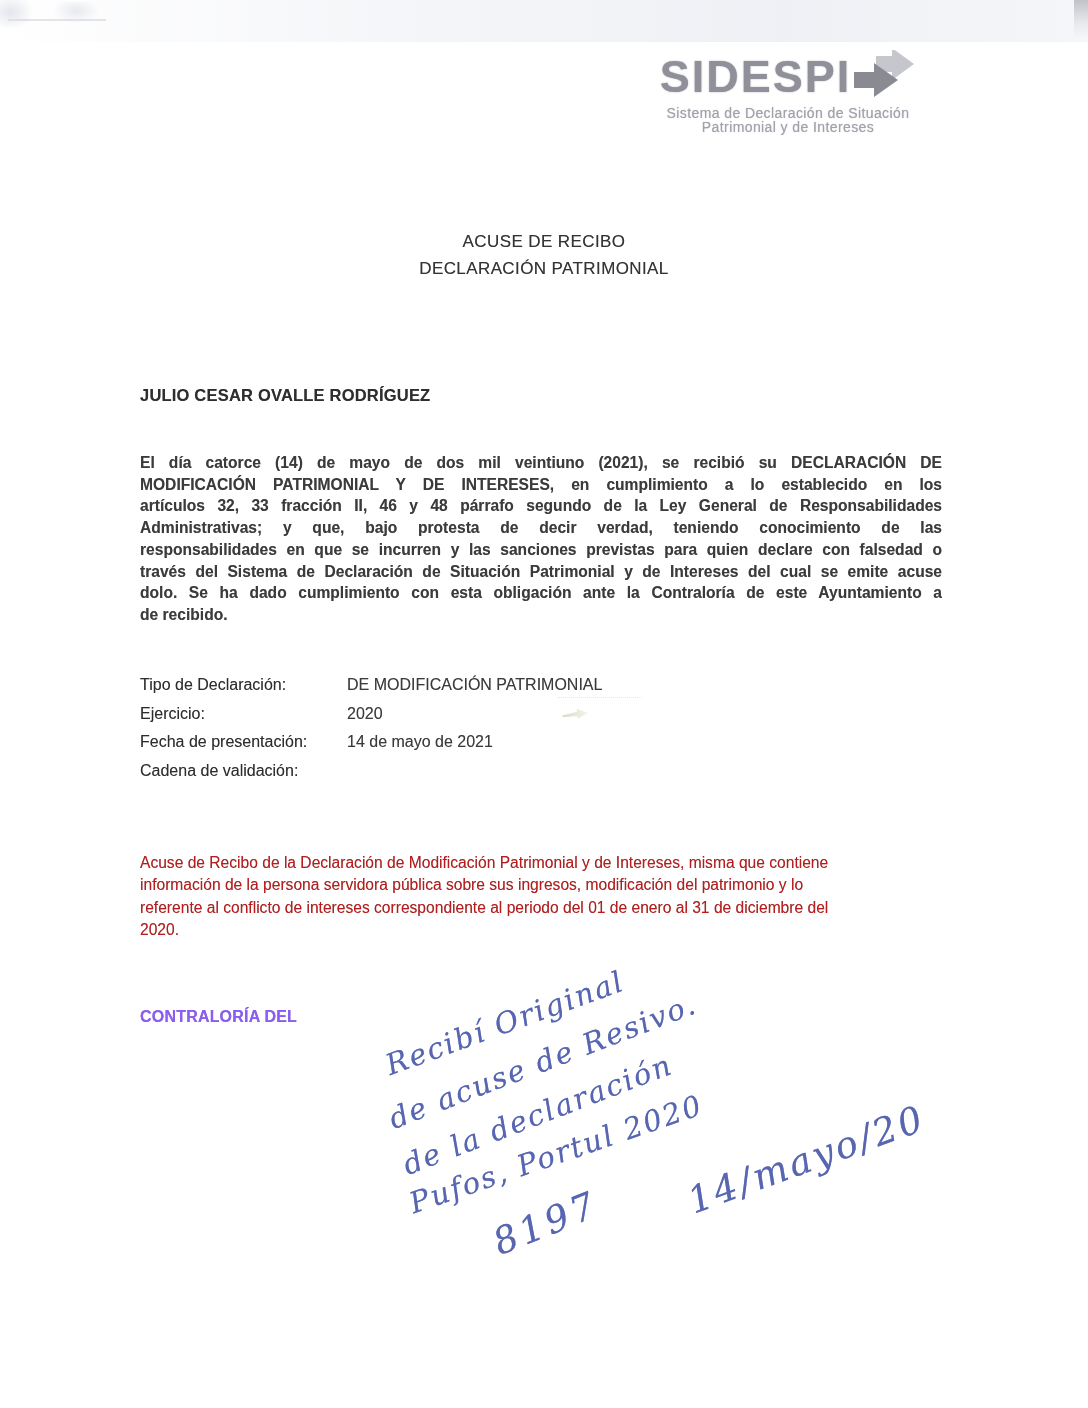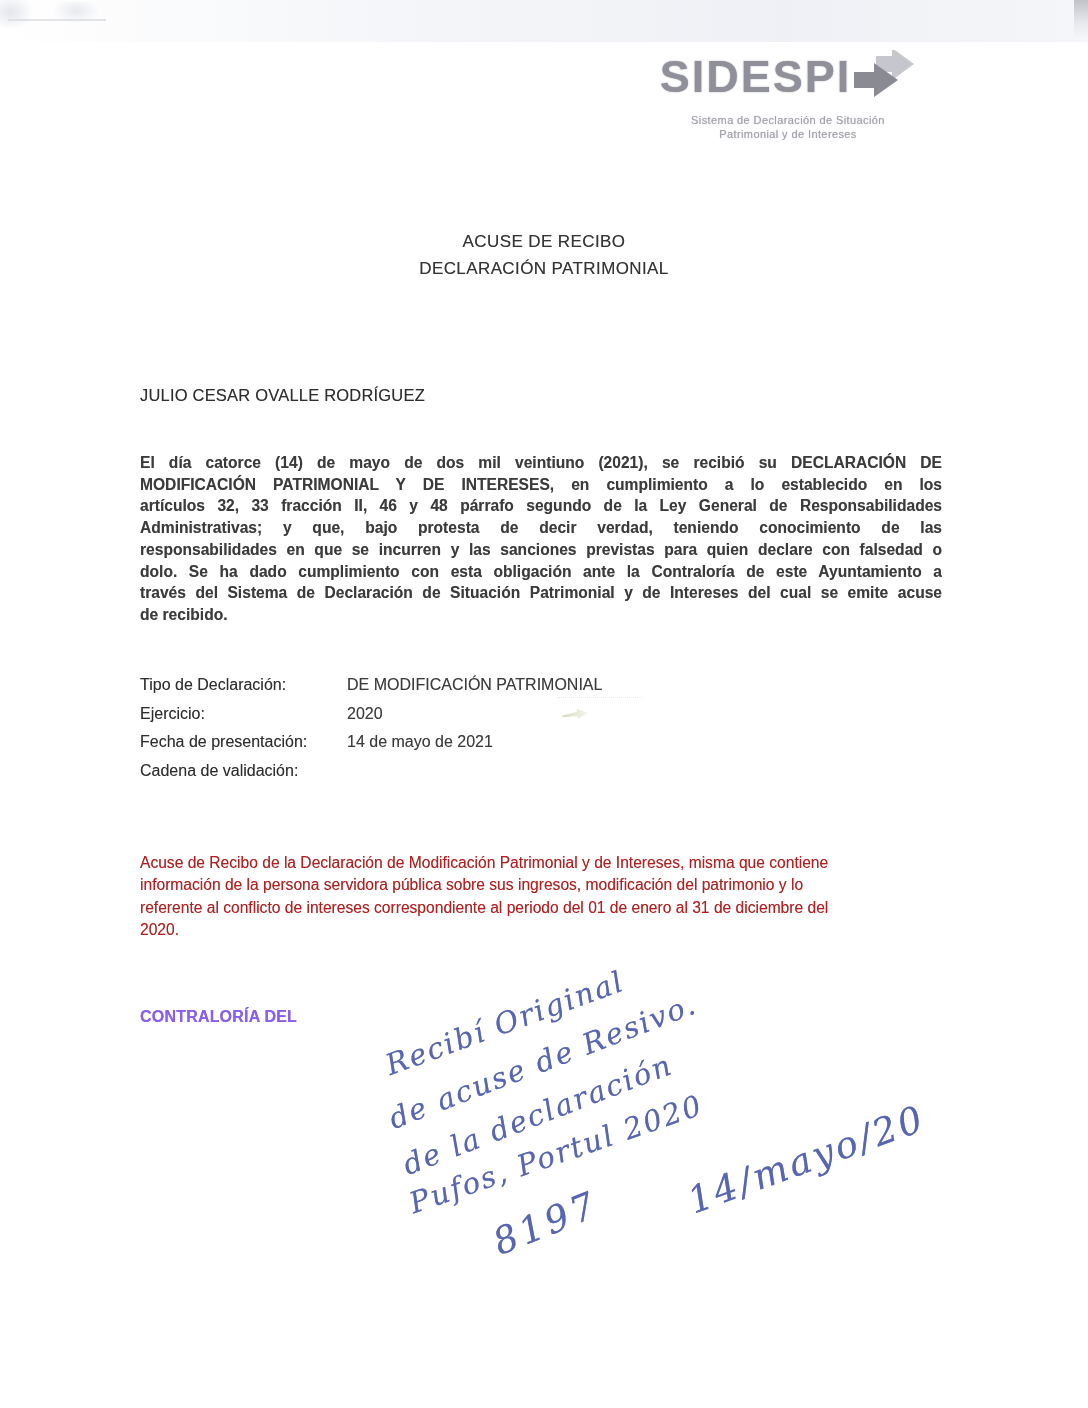--- a/index.html
+++ b/index.html
@@ -33,27 +33,27 @@
     transform:rotate(-6deg);
   }
   
   .logo{position:absolute;top:50px;left:652px;width:272px;text-align:center;}
   .logo-row{display:flex;align-items:center;justify-content:center;gap:3px;}
   .logo-text{
     font-size:45px;font-weight:bold;letter-spacing:2px;
     color:#90909a;text-shadow:0 0 1.5px rgba(150,150,160,.9);
   }
   .logo-arrow{width:62px;height:54px;flex:0 0 auto;}
-  .logo-sub{margin-top:9px;font-size:11px;line-height:14px;letter-spacing:.4px;
+  .logo-sub{margin-top:2px;font-size:14px;line-height:14px;letter-spacing:.4px;
     color:#a2a2ac;text-shadow:0 0 1px rgba(170,170,180,.8);}
   
   .doc-title{position:absolute;top:228px;left:0;right:0;text-align:center;
     font-size:17px;line-height:27px;letter-spacing:.4px;color:#343434;
     text-shadow:0 0 .5px rgba(60,60,60,.55);}
-  .recipient{position:absolute;top:386px;left:140px;font-size:16.5px;font-weight:normal;
+  .recipient{position:absolute;top:386px;left:140px;font-size:16.5px;font-weight:bold;
     color:#2e2e2e;letter-spacing:.2px;text-shadow:0 0 .5px rgba(50,50,50,.5);}
   .para1{position:absolute;top:452px;left:140px;width:802px;
     font-size:15.6px;line-height:21.7px;color:#3b3b3b;text-shadow:0 0 .5px rgba(70,70,70,.45);font-weight:bold;}
   .jline{text-align:justify;text-align-last:justify;}
   .lastline{text-align:left;}
   .fields{position:absolute;top:676px;left:140px;width:700px;
     font-size:16px;color:#3b3b3b;text-shadow:0 0 .5px rgba(70,70,70,.45);}
   .frow{display:flex;height:28.6px;align-items:flex-start;}
   .flabel{width:207px;font-weight:normal;color:#2e2e2e;flex:0 0 auto;}
   .fvalue{flex:1;}
@@ -107,22 +107,22 @@
   </div>
 
   <div class="recipient">JULIO CESAR OVALLE RODRÍGUEZ</div>
 
   <div class="para1">
     <div class="jline">El día catorce (14) de mayo de dos mil veintiuno (2021), se recibió su DECLARACIÓN DE</div>
     <div class="jline">MODIFICACIÓN PATRIMONIAL Y DE INTERESES, en cumplimiento a lo establecido en los</div>
     <div class="jline">artículos 32, 33 fracción II, 46 y 48 párrafo segundo de la Ley General de Responsabilidades</div>
     <div class="jline">Administrativas; y que, bajo protesta de decir verdad, teniendo conocimiento de las</div>
     <div class="jline">responsabilidades en que se incurren y las sanciones previstas para quien declare con falsedad o</div>
+    <div class="jline">través del Sistema de Declaración de Situación Patrimonial y de Intereses del cual se emite acuse</div>
     <div class="jline">dolo. Se ha dado cumplimiento con esta obligación ante la Contraloría de este Ayuntamiento a</div>
-    <div class="jline">través del Sistema de Declaración de Situación Patrimonial y de Intereses del cual se emite acuse</div>
     <div class="lastline">de recibido.</div>
   </div>
 
   <div class="fields">
     <div class="frow">
       <span class="flabel">Tipo de Declaración:</span>
       <span class="fvalue">DE MODIFICACIÓN PATRIMONIAL</span>
     </div>
     <div class="frow">
       <span class="flabel">Ejercicio:</span>

